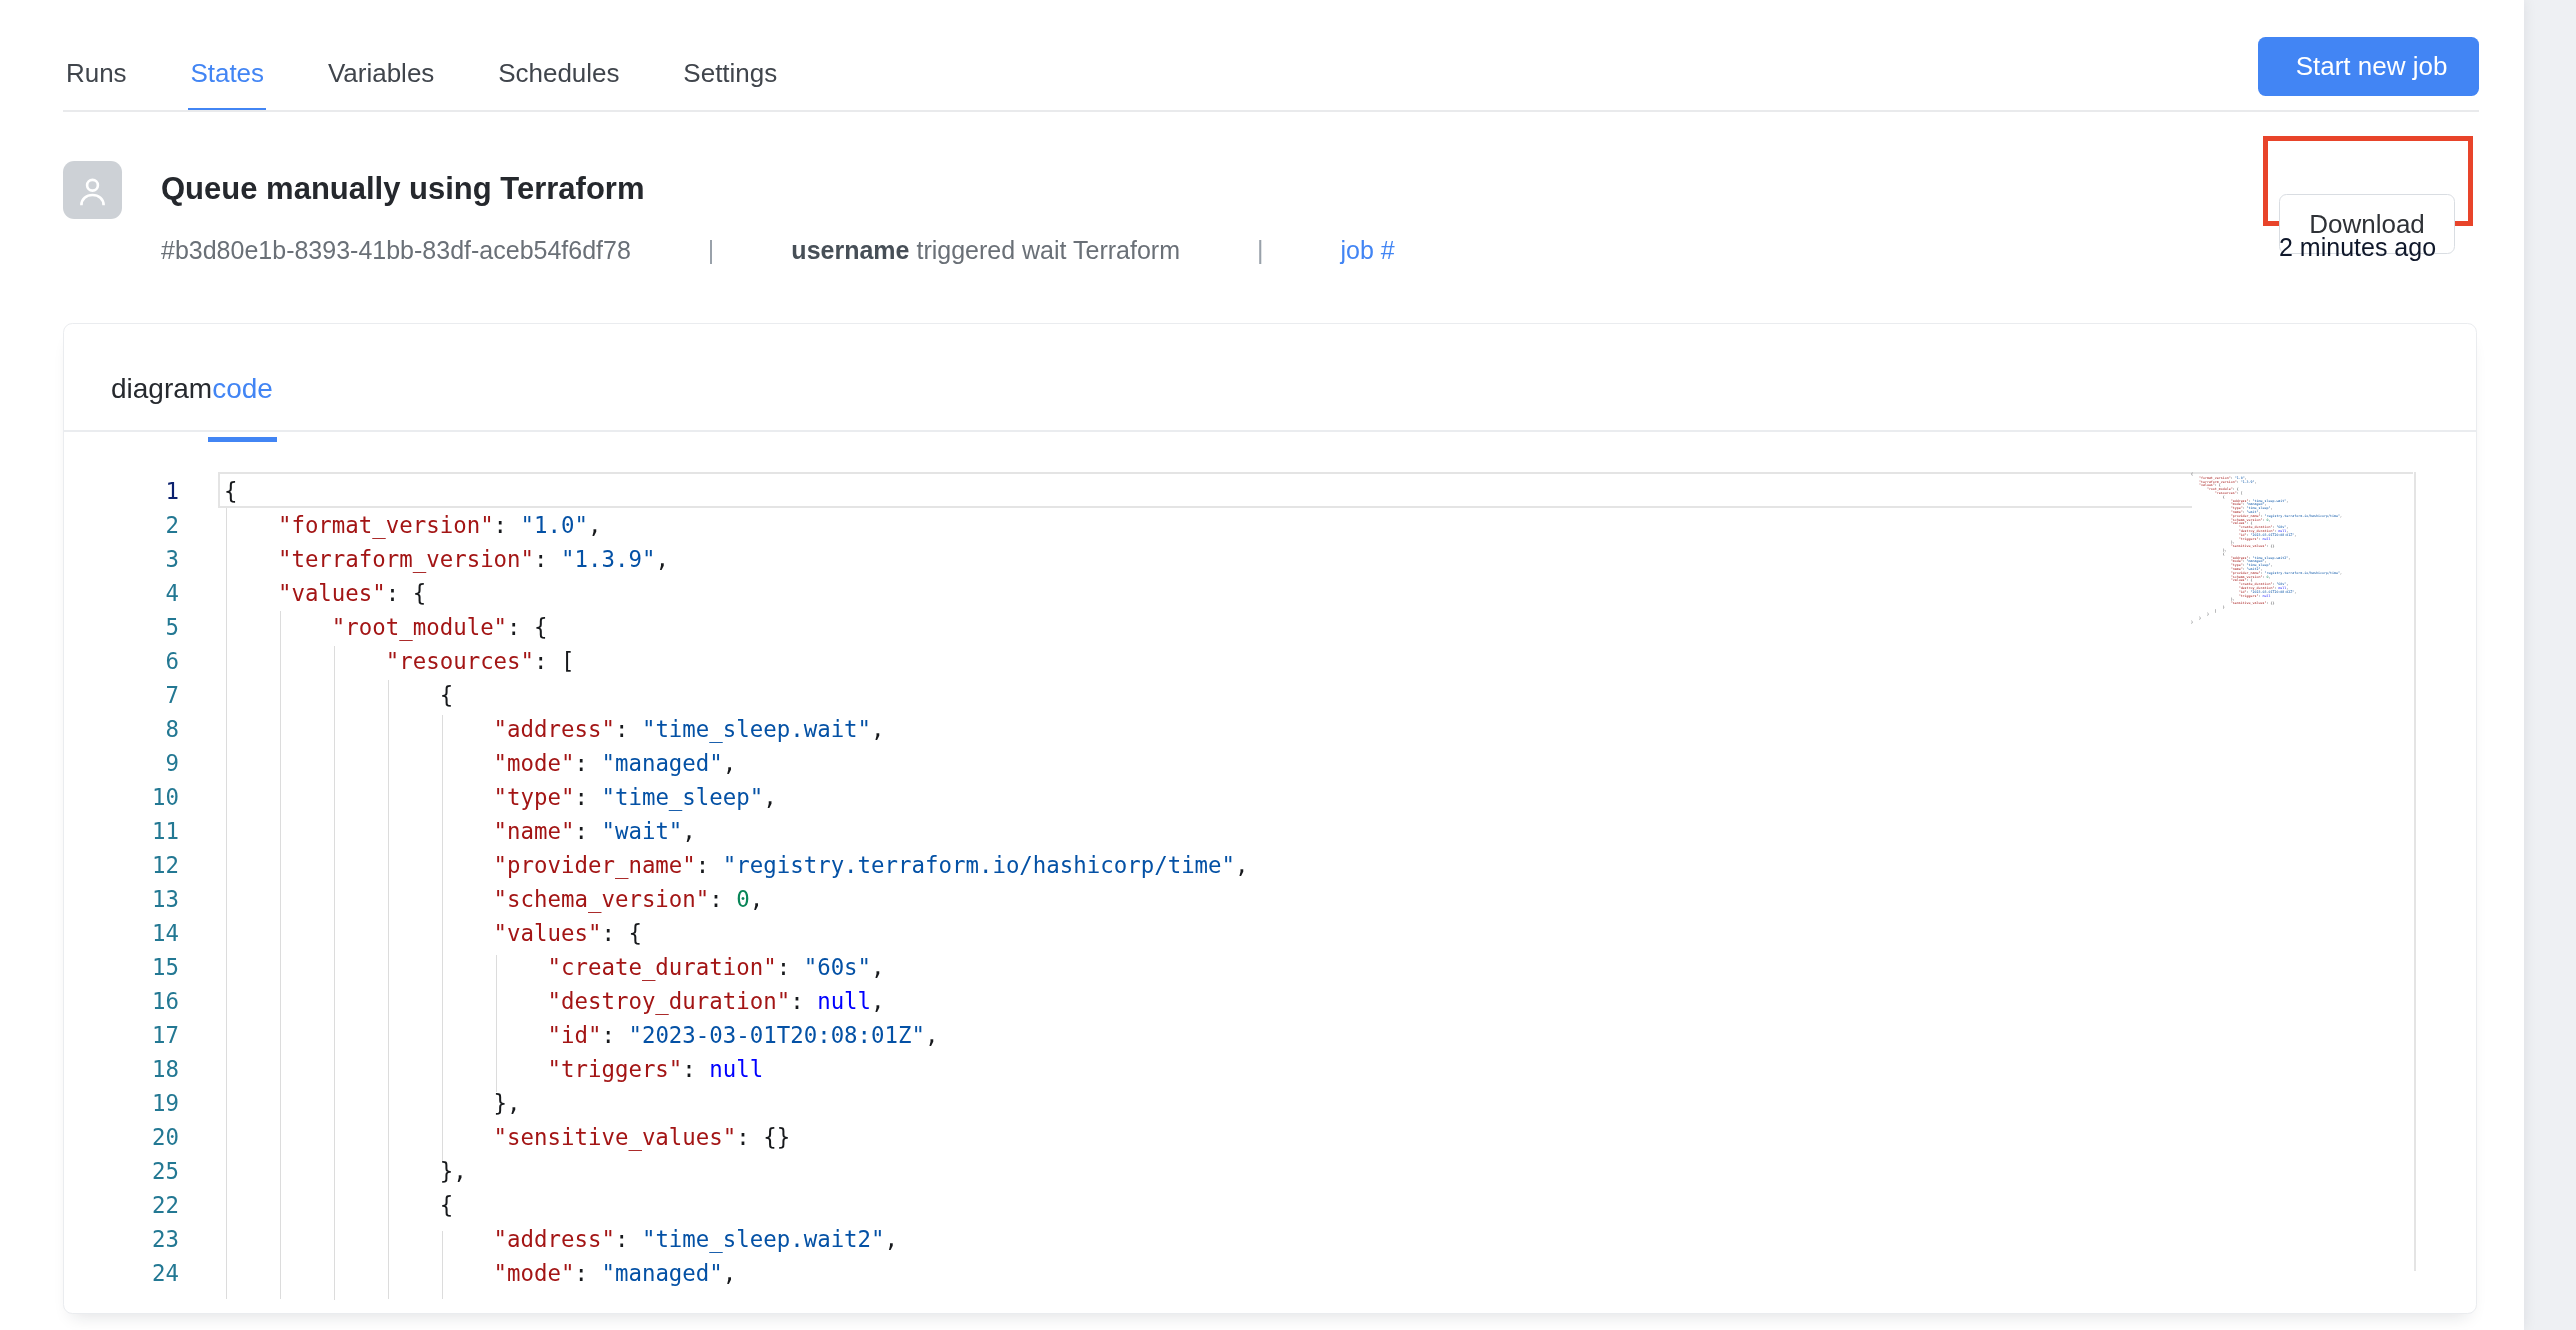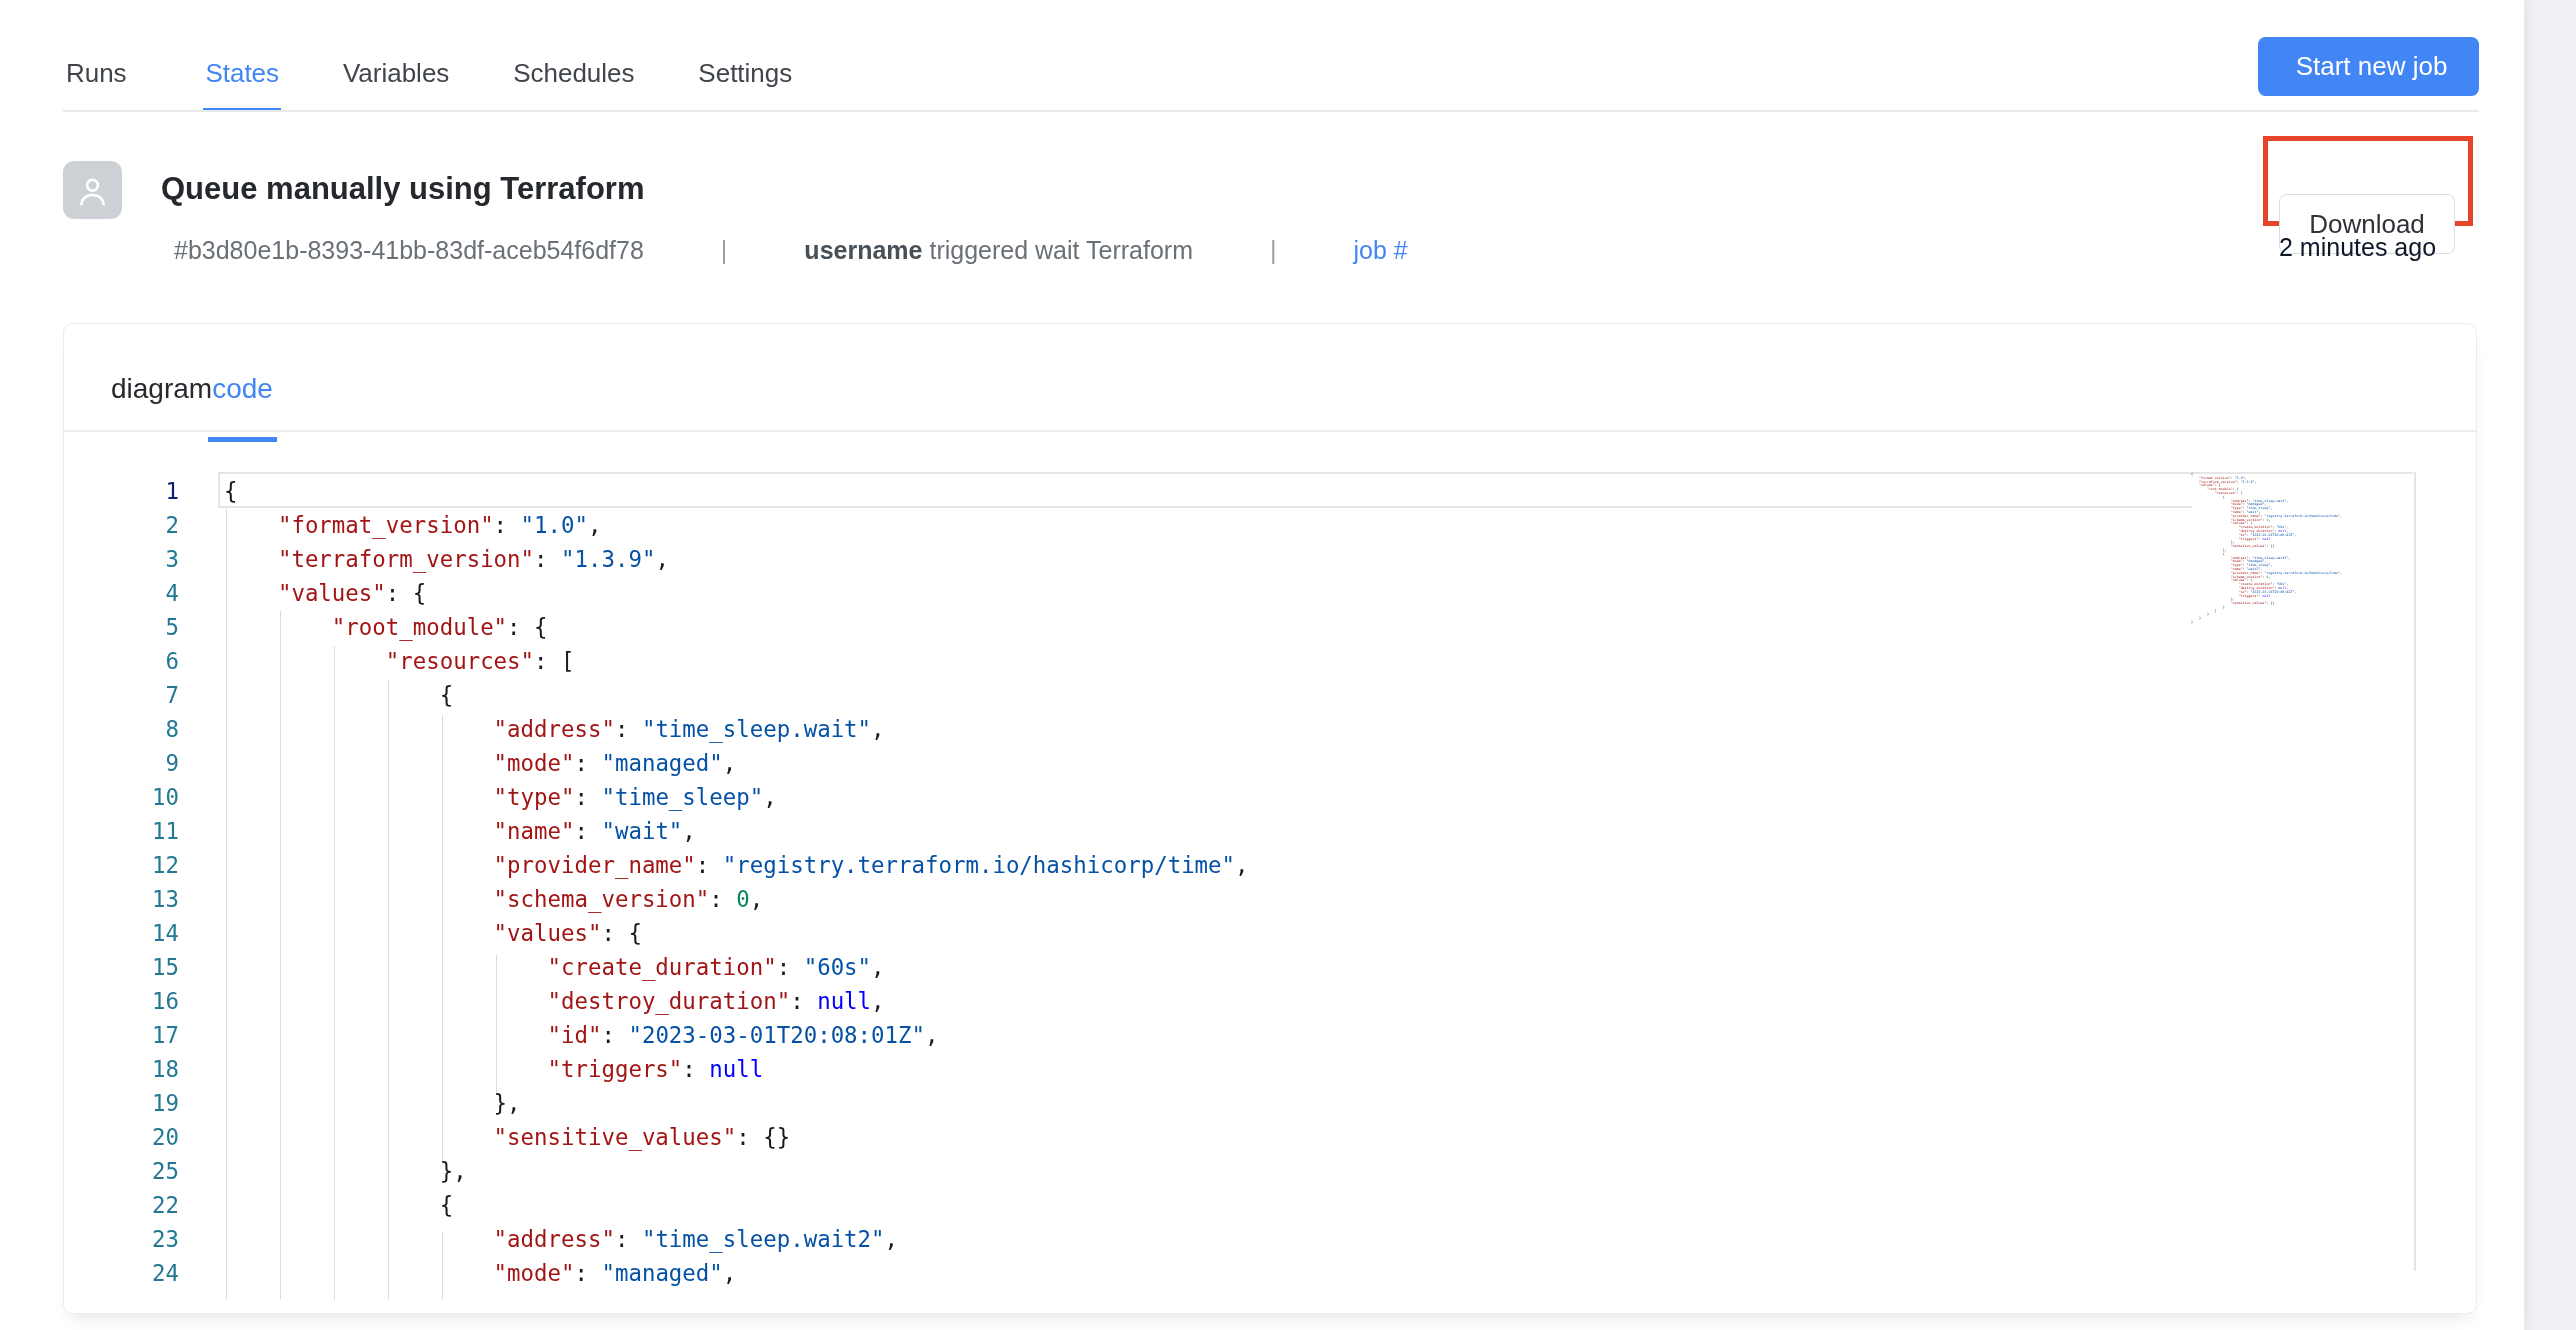--- a/index.html
+++ b/index.html
@@ -13,37 +13,37 @@
     position:absolute; left:0; top:0; width:2524px; height:1330px;
     background:#ffffff; box-shadow:0 0 13px rgba(20,30,45,.08);
   }
 
   
   .nav-row{position:absolute; left:64px; top:49px; display:flex; gap:60px; align-items:flex-start;}
   .nav-tab{
     font-size:26px; color:#40454c; padding:9.4px 1.9px 18.7px; cursor:pointer;
     border-bottom:4.7px solid transparent;
   }
-  .nav-tab.active{color:var(--accent,#4285f4); border-bottom-color:var(--accent,#4285f4);margin-left:15px;}
+  .nav-tab.active{color:var(--accent,#4285f4); border-bottom-color:var(--accent,#4285f4);}
   .nav-divider{position:absolute; left:63px; top:110px; width:2416px; height:1.9px; background:#e9eaec;}
   .cta-btn{
     position:absolute; left:2258px; top:37px; width:221px; height:59px;
     background:var(--accent,#4285f4); color:#fff; font-size:26px;
     border:none; border-radius:7.5px; display:flex; align-items:center; justify-content:center;
     cursor:pointer;
     padding-left:12px;
   }
 
   
   .avatar{
     position:absolute; left:63px; top:161px; width:59px; height:58px;
     background:#cdd1d6; border-radius:11.2px; display:flex; align-items:center; justify-content:center;
   }
   .run-title{position:absolute; left:161px; top:171px; font-size:31px; font-weight:600; color:#25282d;}
-  .sub-row{position:absolute; left:174px; top:236px; display:flex; gap:77px; align-items:center; font-size:25px;}
+  .sub-row{position:absolute; left:161px; top:236px; display:flex; gap:77px; align-items:center; font-size:25px;}
   .run-id{color:#6a7077;}
   .sub-sep{color:#99a1aa;}
   .trigger-user{font-weight:700; color:#474f57;}
   .trigger-rest{color:#6a7077;}
   .job-link{color:var(--accent,#4285f4); cursor:pointer;}
 
   .dl-annotation{
     position:absolute; left:2263px; top:136px; width:210px; height:90px;
     border:5.6px solid var(--annotation,#e8442a); box-sizing:border-box;
   }

